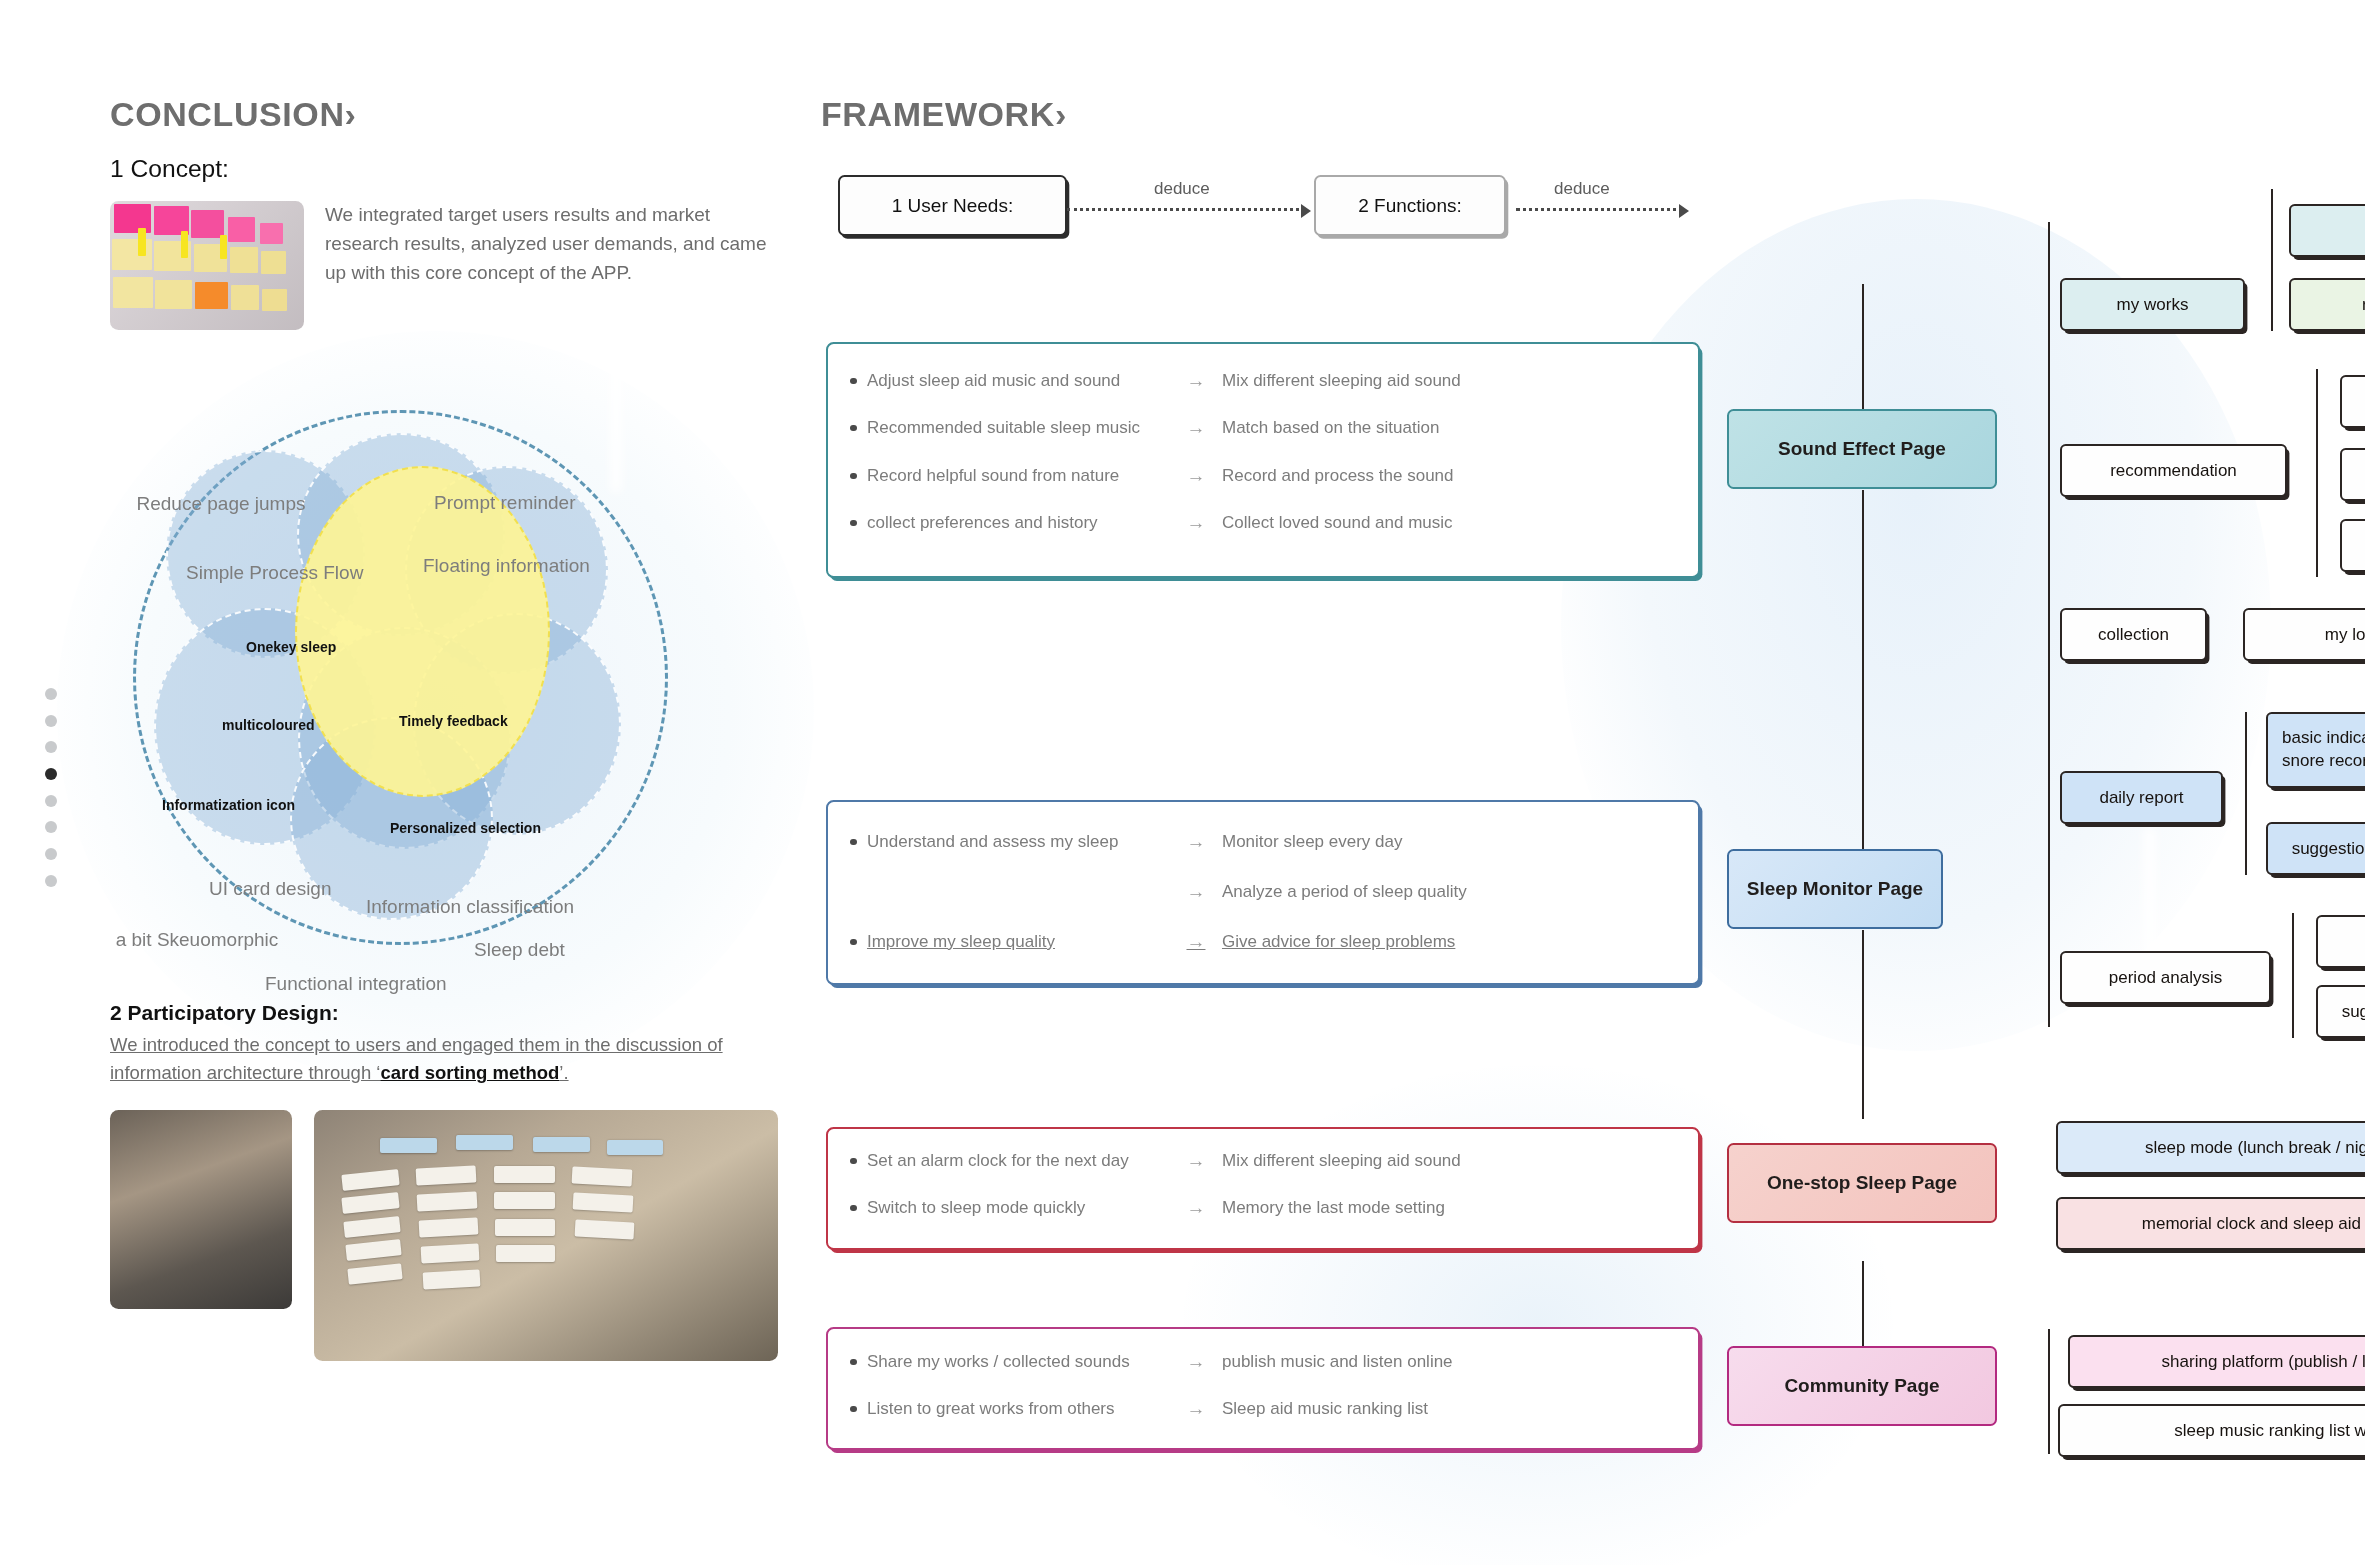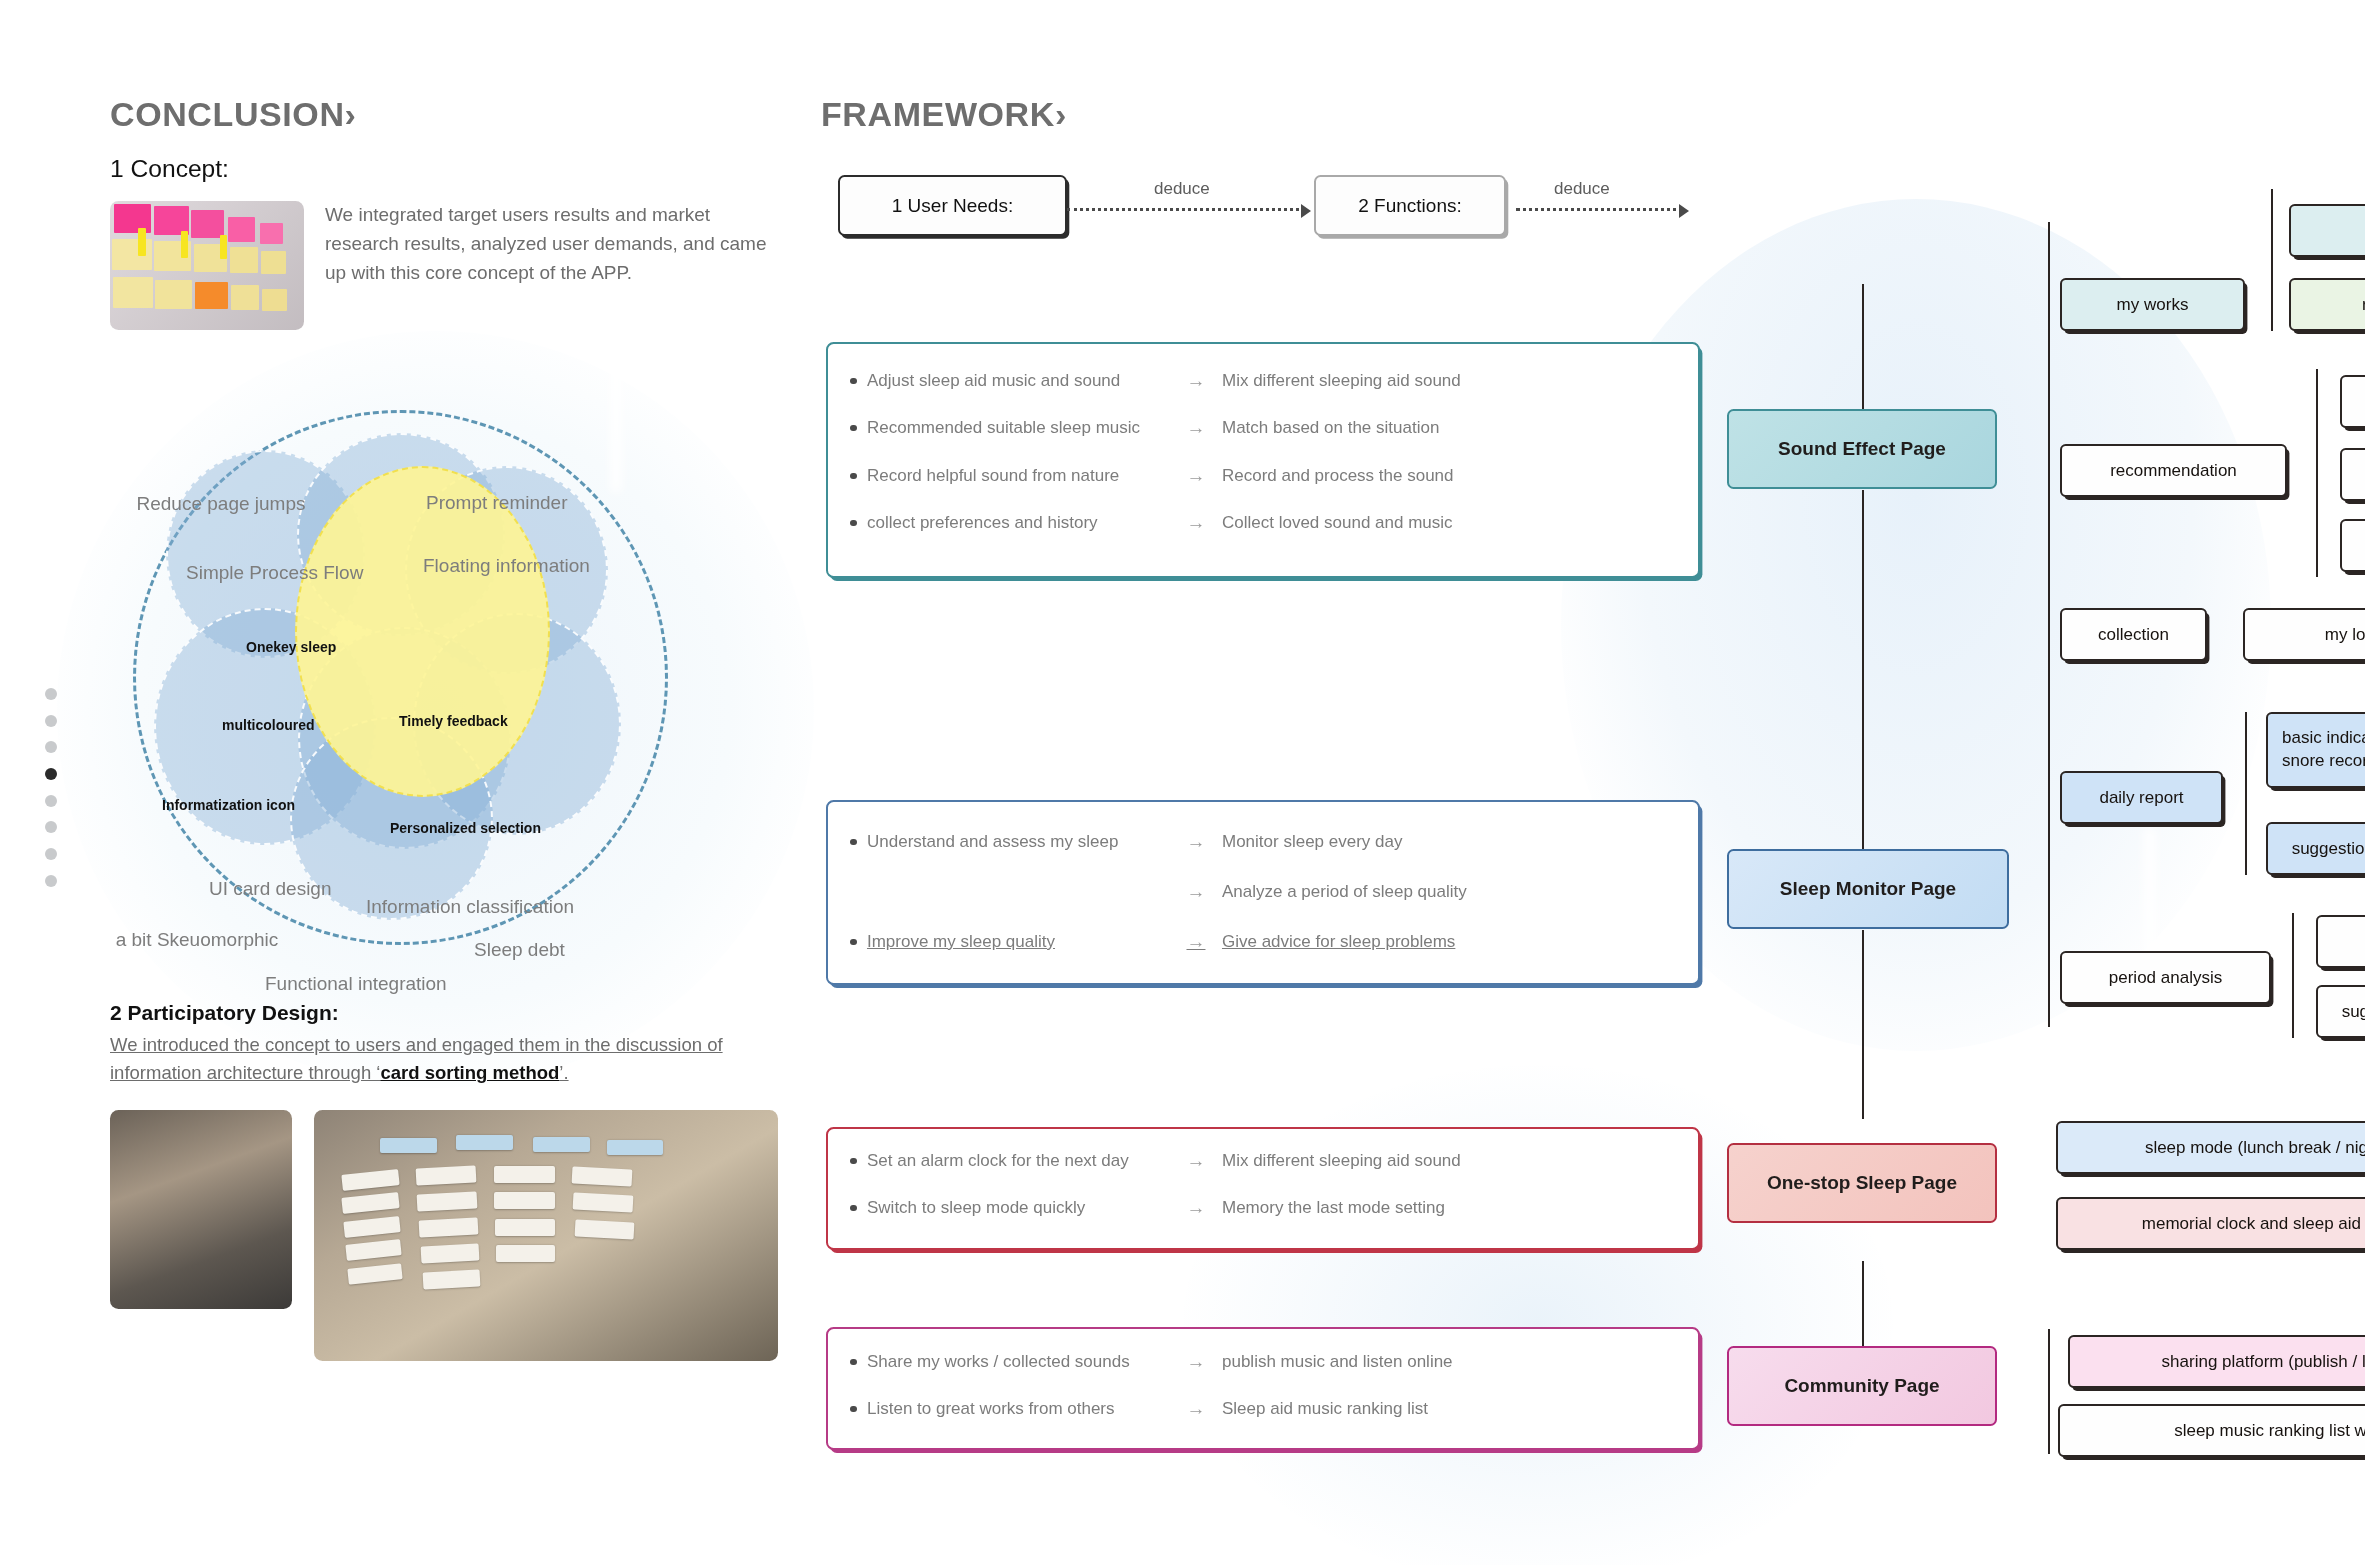--- a/index.html
+++ b/index.html
@@ -190,21 +190,21 @@
     <div class="vb vblue" style="left:187px; top:28px;  width:208px; height:203px;"></div>
     <div class="vb vblue" style="left:295px; top:61px; width:203px; height:208px;"></div>
     <div class="vb vblue" style="left:44px;  top:203px; width:222px; height:237px;"></div>
     <div class="vb vblue" style="left:188px; top:222px; width:213px; height:222px;"></div>
     <div class="vb vblue" style="left:303px; top:208px; width:208px; height:222px;"></div>
     <div class="vb vblue" style="left:180px; top:312px; width:203px; height:203px;"></div>
 
     <div class="vyellow" style="left:185px; top:61px; width:255px; height:331px;"></div>
 
     <div class="vlabel soft" style="left:26.5px;  top:88px;">Reduce page jumps</div>
-    <div class="vlabel soft" style="left:316px; top:87px;">Prompt reminder</div>
+    <div class="vlabel soft" style="left:324px; top:87px;">Prompt reminder</div>
     <div class="vlabel soft" style="left:76px; top:157px;">Simple Process Flow</div>
     <div class="vlabel soft" style="left:313px; top:150px;">Floating information</div>
     <div class="vlabel bold" style="left:136px; top:234px;">Onekey sleep</div>
     <div class="vlabel bold" style="left:112px; top:312px;">multicoloured</div>
     <div class="vlabel bold" style="left:289px; top:308px;">Timely feedback</div>
     <div class="vlabel bold" style="left:52px; top:392px;">Informatization icon</div>
     <div class="vlabel bold" style="left:280px; top:415px;">Personalized selection</div>
     <div class="vlabel soft" style="left:99px; top:473px;">UI card design</div>
     <div class="vlabel soft" style="left:256px; top:491px;">Information classification</div>
     <div class="vlabel soft" style="left:5.7px;  top:524px;">a bit Skeuomorphic</div>
@@ -322,21 +322,21 @@
     <span class="arr">→</span>
     <span class="fn">Analyze a period of sleep quality</span>
   </div>
   <div class="nrow" style="left:850px; top:931px;text-decoration:underline;">
     <span class="bullet"></span>
     <span class="need">Improve my sleep quality</span>
     <span class="arr">→</span>
     <span class="fn">Give advice for sleep problems</span>
   </div>
 
-  <div class="pagenode pn-blue" style="left:1727px; top:849px; width:282px; height:80px;">Sleep Monitor Page</div>
+  <div class="pagenode pn-blue" style="left:1727px; top:849px; width:216px; height:80px;">Sleep Monitor Page</div>
 
   <div class="vbar" style="left:2048px; top:738px; height:289px;"></div>
   <div class="an an-blue" style="left:2060px; top:771px; width:163px; height:53px;">daily report</div>
   <div class="an an-white" style="left:2060px; top:951px; width:211px; height:53px;">period analysis</div>
 
   <div class="vbar" style="left:2245px; top:712px; height:163px;"></div>
   <div class="an an-blue multi" style="left:2266px; top:712px; width:686px; height:76px; justify-content:flex-start; text-align:left;">basic indicators: bedtime / falling asleep duration / ambient noise / awake frequency / snore record / overall score …</div>
   <div class="an an-blue" style="left:2266px; top:822px; width:142px; height:53px;">suggestions</div>
 
   <div class="vbar" style="left:2292px; top:913px; height:125px;"></div>

